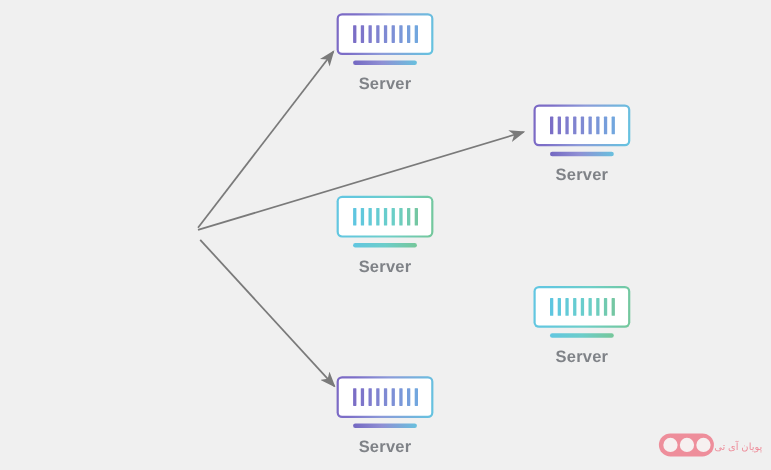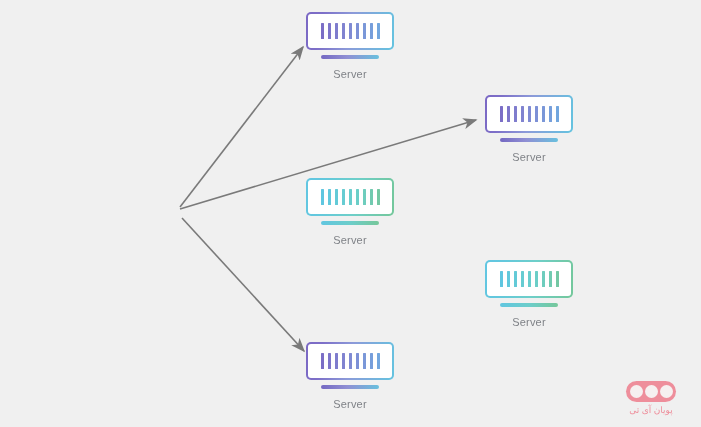--- a/index.html
+++ b/index.html
@@ -137,34 +137,34 @@
   .laptop-base {
     width: 102px;
     height: 9px;
     border-radius: 0 0 7px 7px;
     background: linear-gradient(90deg, #7162bf 0%, #8b84d0 40%, #61c3e2 100%);
   }
 
   
   .node-label {
     margin-top: 9px;
-    font-size: 11px;
-    font-weight: normal;
+    font-size: 15px;
+    font-weight: bold;
     color: #7f8287;
     letter-spacing: 0.2px;
     white-space: nowrap;
   }
 
   
   #watermark {
     position: absolute;
-    right: 25px;
+    right: 8px;
     bottom: 12px;
     display: flex;
-    flex-direction: column;
+    flex-direction: row;
     align-items: center;
   }
   .wm-pill {
     width: 50px;
     height: 21px;
     border-radius: 11px;
     background: #ee8e9b;
     display: flex;
     align-items: center;
     justify-content: center;

